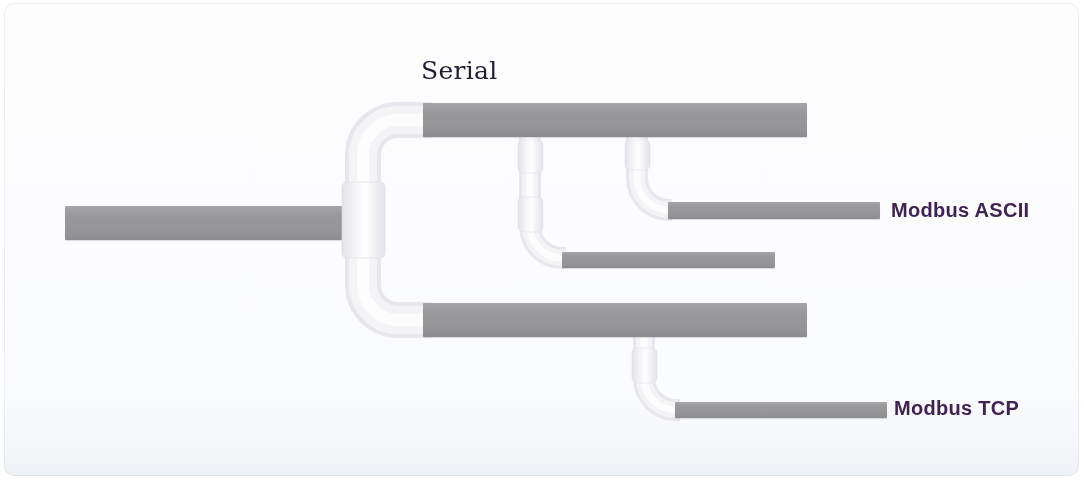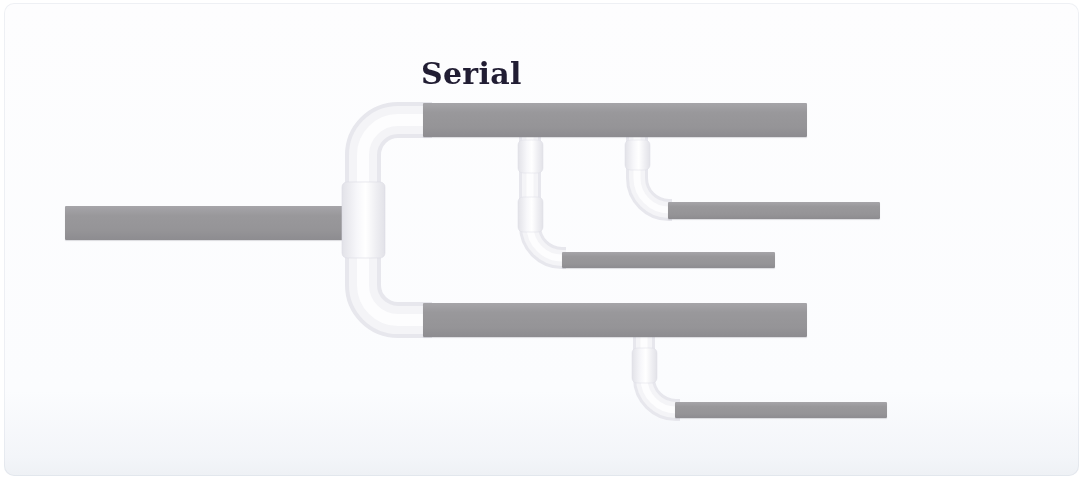--- a/index.html
+++ b/index.html
@@ -37,22 +37,22 @@
   #bar-modbus   { left: 65px;  top: 206px; width: 281px; height: 34px; }
   #bar-serial   { left: 423px; top: 103px; width: 384px; height: 34px; }
   #bar-ethernet { left: 423px; top: 303px; width: 384px; height: 34px; }
   #bar-ascii    { left: 668px; top: 202px; width: 212px; height: 17px; }
   #bar-rtu      { left: 562px; top: 252px; width: 213px; height: 16px; }
   #bar-tcp      { left: 675px; top: 402px; width: 212px; height: 16px; }
 
   .branch-label {
     position: absolute;
     font-family: "DejaVu Serif", "Liberation Serif", serif;
-    font-size: 30px;
-    font-weight: 700;
+    font-size: 25px;
+    font-weight: 400;
     color: #211d33;
     letter-spacing: 0.3px;
     white-space: nowrap;
   }
   #label-modbus   { left: 146px; top: 157px; }
   #label-serial   { left: 421px; top: 56px;  }
   #label-ethernet { left: 417px; top: 351px; }
 
   .leaf-label {
     position: absolute;
@@ -116,14 +116,16 @@
     </defs>
     <rect x="342" y="182" width="43" height="76" rx="5" fill="url(#sleeveGrad)" stroke="#dcdce4" stroke-width="0.6"></rect>
     <rect x="518" y="140" width="25" height="33" rx="5" fill="url(#sleeveGrad)" stroke="#dcdce4" stroke-width="0.5"></rect>
     <rect x="518" y="197" width="25" height="35" rx="5" fill="url(#sleeveGrad)" stroke="#dcdce4" stroke-width="0.5"></rect>
     <rect x="625" y="140" width="25" height="30" rx="5" fill="url(#sleeveGrad)" stroke="#dcdce4" stroke-width="0.5"></rect>
     <rect x="632" y="348" width="25" height="35" rx="5" fill="url(#sleeveGrad)" stroke="#dcdce4" stroke-width="0.5"></rect>
   </svg>
 
   <div class="branch-label" id="label-serial">Serial</div>
 
+  <div class="leaf-label" id="label-ascii">Modbus ASCII</div>
+  <div class="leaf-label" id="label-tcp">Modbus TCP</div>
 
 </div>
 
 </body></html>

